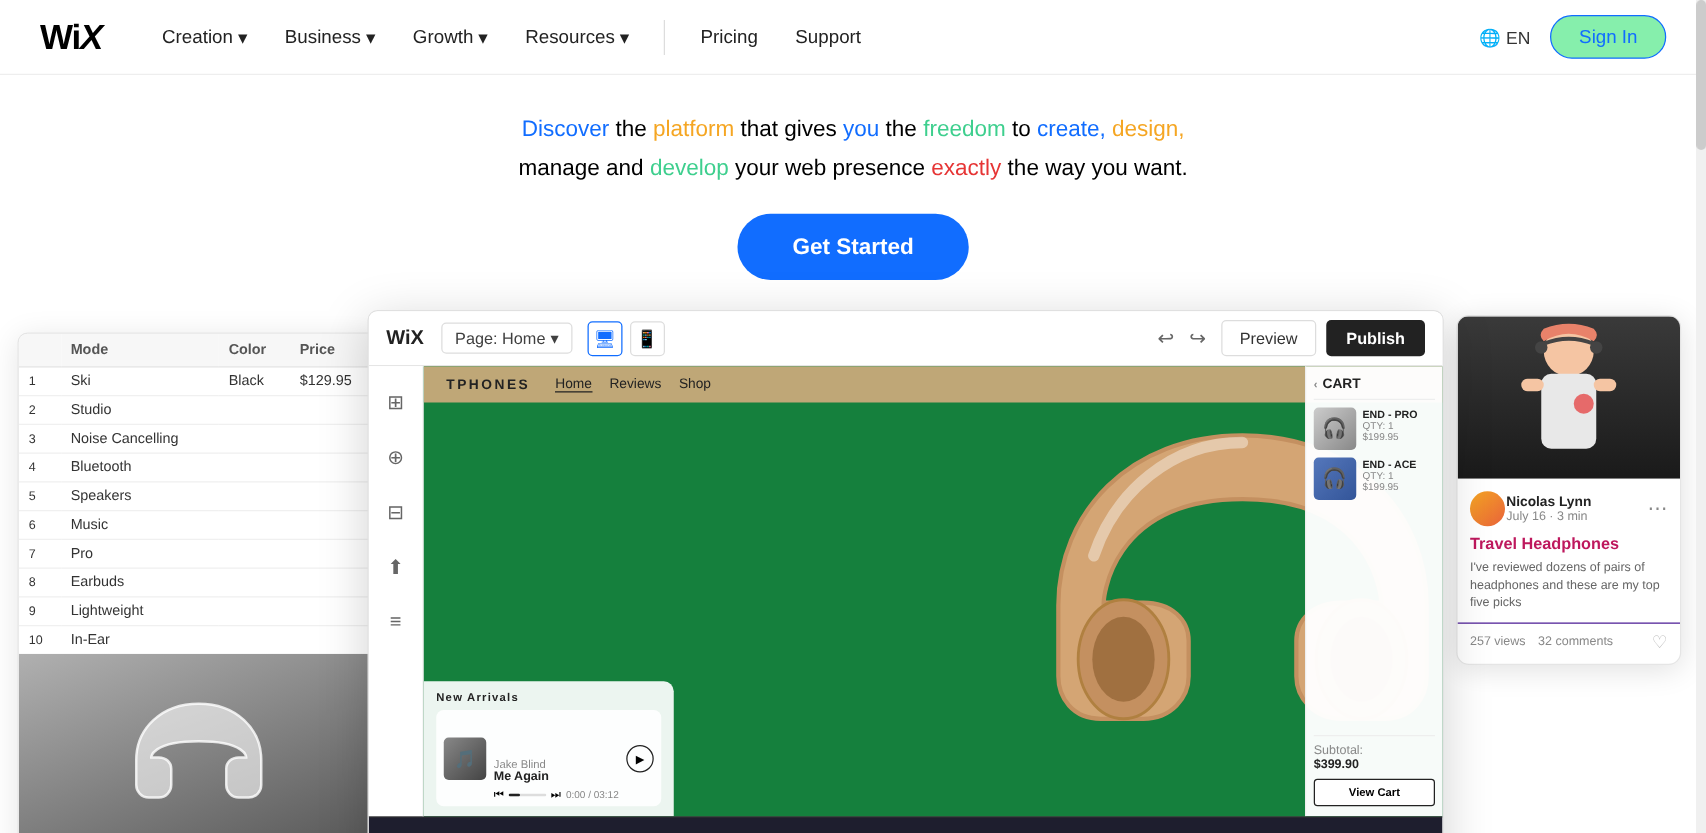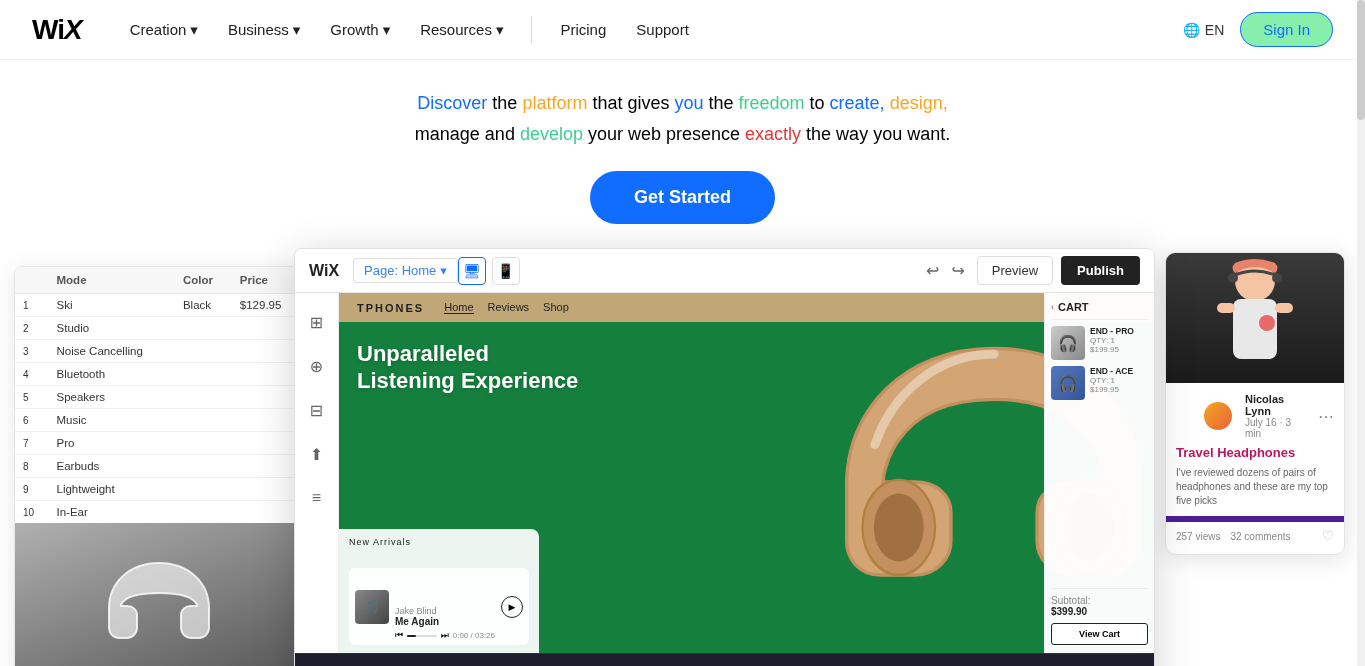--- a/index.html
+++ b/index.html
@@ -104,21 +104,22 @@
       background: #fff; border: 1px solid #e0e0e0;
     }
     .editor-topbar {
       display: flex; align-items: center; padding: 0 14px;
       height: 44px; background: #fff; border-bottom: 1px solid #e5e5e5;
     }
     .editor-logo { font-size: 16px; font-weight: 900; color: #222; margin-right: 14px; }
     .editor-page-selector {
       display: flex; align-items: center; gap: 4px;
       border: 1px solid #ddd; border-radius: 4px;
-      padding: 4px 10px; font-size: 13px; color: #3b82f6; cursor: pointer;
+      padding: 4px 10px; font-size: 13px; color: #404040; cursor: pointer;
+      margin-right: 12px;
     }
     .editor-device-icons { display: flex; gap: 6px; margin-right: auto; }
     .dev-icon {
       width: 28px; height: 28px; border-radius: 4px;
       border: 1px solid #ddd; display: flex; align-items: center; justify-content: center;
       font-size: 14px; cursor: pointer; color: #555;
     }
     .dev-icon.active { border-color: #116dff; color: #116dff; }
     .editor-actions { display: flex; align-items: center; gap: 8px; }
     .undo-redo { display: flex; gap: 4px; }
@@ -171,21 +172,21 @@
       width: 380px; display: flex; align-items: center; justify-content: center;
     }
     .headphone-svg { width: 340px; height: 300px; }
 
     .new-arrivals-panel {
       position: absolute; bottom: 0; left: 0;
       background: rgba(255,255,255,0.92);
       width: 200px; padding: 8px 10px;
       border-radius: 0 8px 0 0;
     }
-    .na-title { font-size: 9px; font-weight: 400; color: #222; margin-bottom: 21px; letter-spacing: 1px; }
+    .na-title { font-size: 9px; font-weight: 700; color: #222; margin-bottom: 5px; letter-spacing: 1px; }
     .na-player {
       display: flex; align-items: center; gap: 6px;
       background: rgba(255,255,255,0.9); border-radius: 6px; padding: 4px 6px;
     }
     .na-art {
       width: 34px; height: 34px; border-radius: 4px;
       background: linear-gradient(135deg, #888, #444);
       display: flex; align-items: center; justify-content: center;
       color: #fff; font-size: 14px;
     }
@@ -261,42 +262,41 @@
       width: 100%; height: 130px; background: #2a2a2a;
       display: flex; align-items: center; justify-content: center;
       overflow: hidden; position: relative;
     }
     .blog-person {
       width: 100%; height: 100%;
       background: linear-gradient(180deg, #3a3a3a 0%, #1a1a1a 100%);
       display: flex; align-items: flex-end; justify-content: center;
     }
     .blog-author-row {
-      display: flex; align-items: center; gap: 13px;
+      display: flex; align-items: center; gap: 1px;
       padding: 10px 10px 0;
-      margin-left: 28px;
     }
     .author-avatar {
       width: 28px; height: 28px; border-radius: 50%;
       background: linear-gradient(135deg, #f5a623, #e8623a);
       flex-shrink: 0;
     }
     .author-info { flex: 1; }
     .author-name { font-size: 11px; font-weight: 600; color: #222; }
     .author-date { font-size: 10px; color: #888; }
     .blog-more-icon { color: #888; font-size: 16px; cursor: pointer; }
     .blog-title-text {
       padding: 6px 10px 4px; font-size: 13px; font-weight: 700; color: #be185d; line-height: 1.3;
     }
     .blog-excerpt {
       padding: 0 10px 8px; font-size: 10px; color: #666; line-height: 1.4;
     }
     .blog-stats {
       display: flex; align-items: center; padding: 6px 10px 10px;
-      border-top: 6px solid #4c1d95; gap: 10px;
+      border-top: 1px solid #4c1d95; gap: 10px;
     }
     .stat-text { font-size: 10px; color: #888; }
     .heart-icon { margin-left: auto; color: #bbb; font-size: 14px; cursor: pointer; }
 
     
     .side-label {
       position: fixed; left: 0; top: 50%; transform: translateY(-50%) rotate(-90deg);
       transform-origin: center center;
       font-size: 10px; color: #888; letter-spacing: 2px;
       white-space: nowrap; pointer-events: none;
@@ -482,24 +482,20 @@
 
           <div class="store-nav">
             <div class="store-brand">TPHONES</div>
             <div class="store-nav-links">
               <span class="store-nav-link active">Home</span>
               <span class="store-nav-link">Reviews</span>
               <span class="store-nav-link">Shop</span>
             </div>
           </div>
 
-          <div class="store-headline">
-            <div>Unparalleled</div>
-            <div>Listening Experience</div>
-          </div>
 
           <div class="headphone-main-img">
             <svg class="headphone-svg" viewBox="0 0 300 260">
 
               <path d="M150 20 C70 20, 20 75, 20 140 L20 190 C20 205, 30 220, 50 220 L80 220 C100 220, 112 205, 112 190 L112 165 C112 150, 100 138, 80 138 L52 138 C52 138, 55 65, 150 65 C245 65, 248 138, 248 138 L220 138 C200 138, 188 150, 188 165 L188 190 C188 205, 200 220, 220 220 L250 220 C270 220, 280 205, 280 190 L280 140 C280 75, 230 20, 150 20 Z" fill="#d4a574" stroke="#c49060" stroke-width="3"></path>
 
               <ellipse cx="66" cy="178" rx="32" ry="42" fill="#c49060" stroke="#b08040" stroke-width="2"></ellipse>
               <ellipse cx="66" cy="178" rx="22" ry="30" fill="#a07040"></ellipse>
 
               <ellipse cx="234" cy="178" rx="32" ry="42" fill="#c49060" stroke="#b08040" stroke-width="2"></ellipse>
@@ -515,21 +511,21 @@
               <div class="na-art">🎵</div>
               <div class="na-info">
                 <div class="na-artist">Jake Blind</div>
                 <div class="na-song">Me Again</div>
                 <div class="progress-bar">
                   <span style="font-size:9px;">⏮</span>
                   <div class="progress-track">
                     <div class="progress-fill"></div>
                   </div>
                   <span style="font-size:9px;">⏭</span>
-                  <span class="time-text">0:00 / 03:26</span>
+                  <span class="time-text">0:00 / 03:12</span>
                 </div>
               </div>
               <div class="play-btn">▶</div>
             </div>
           </div>
 
           <div class="cart-panel">
             <div class="cart-header">
               <span class="cart-chevron">‹</span>
               <span>CART</span>

